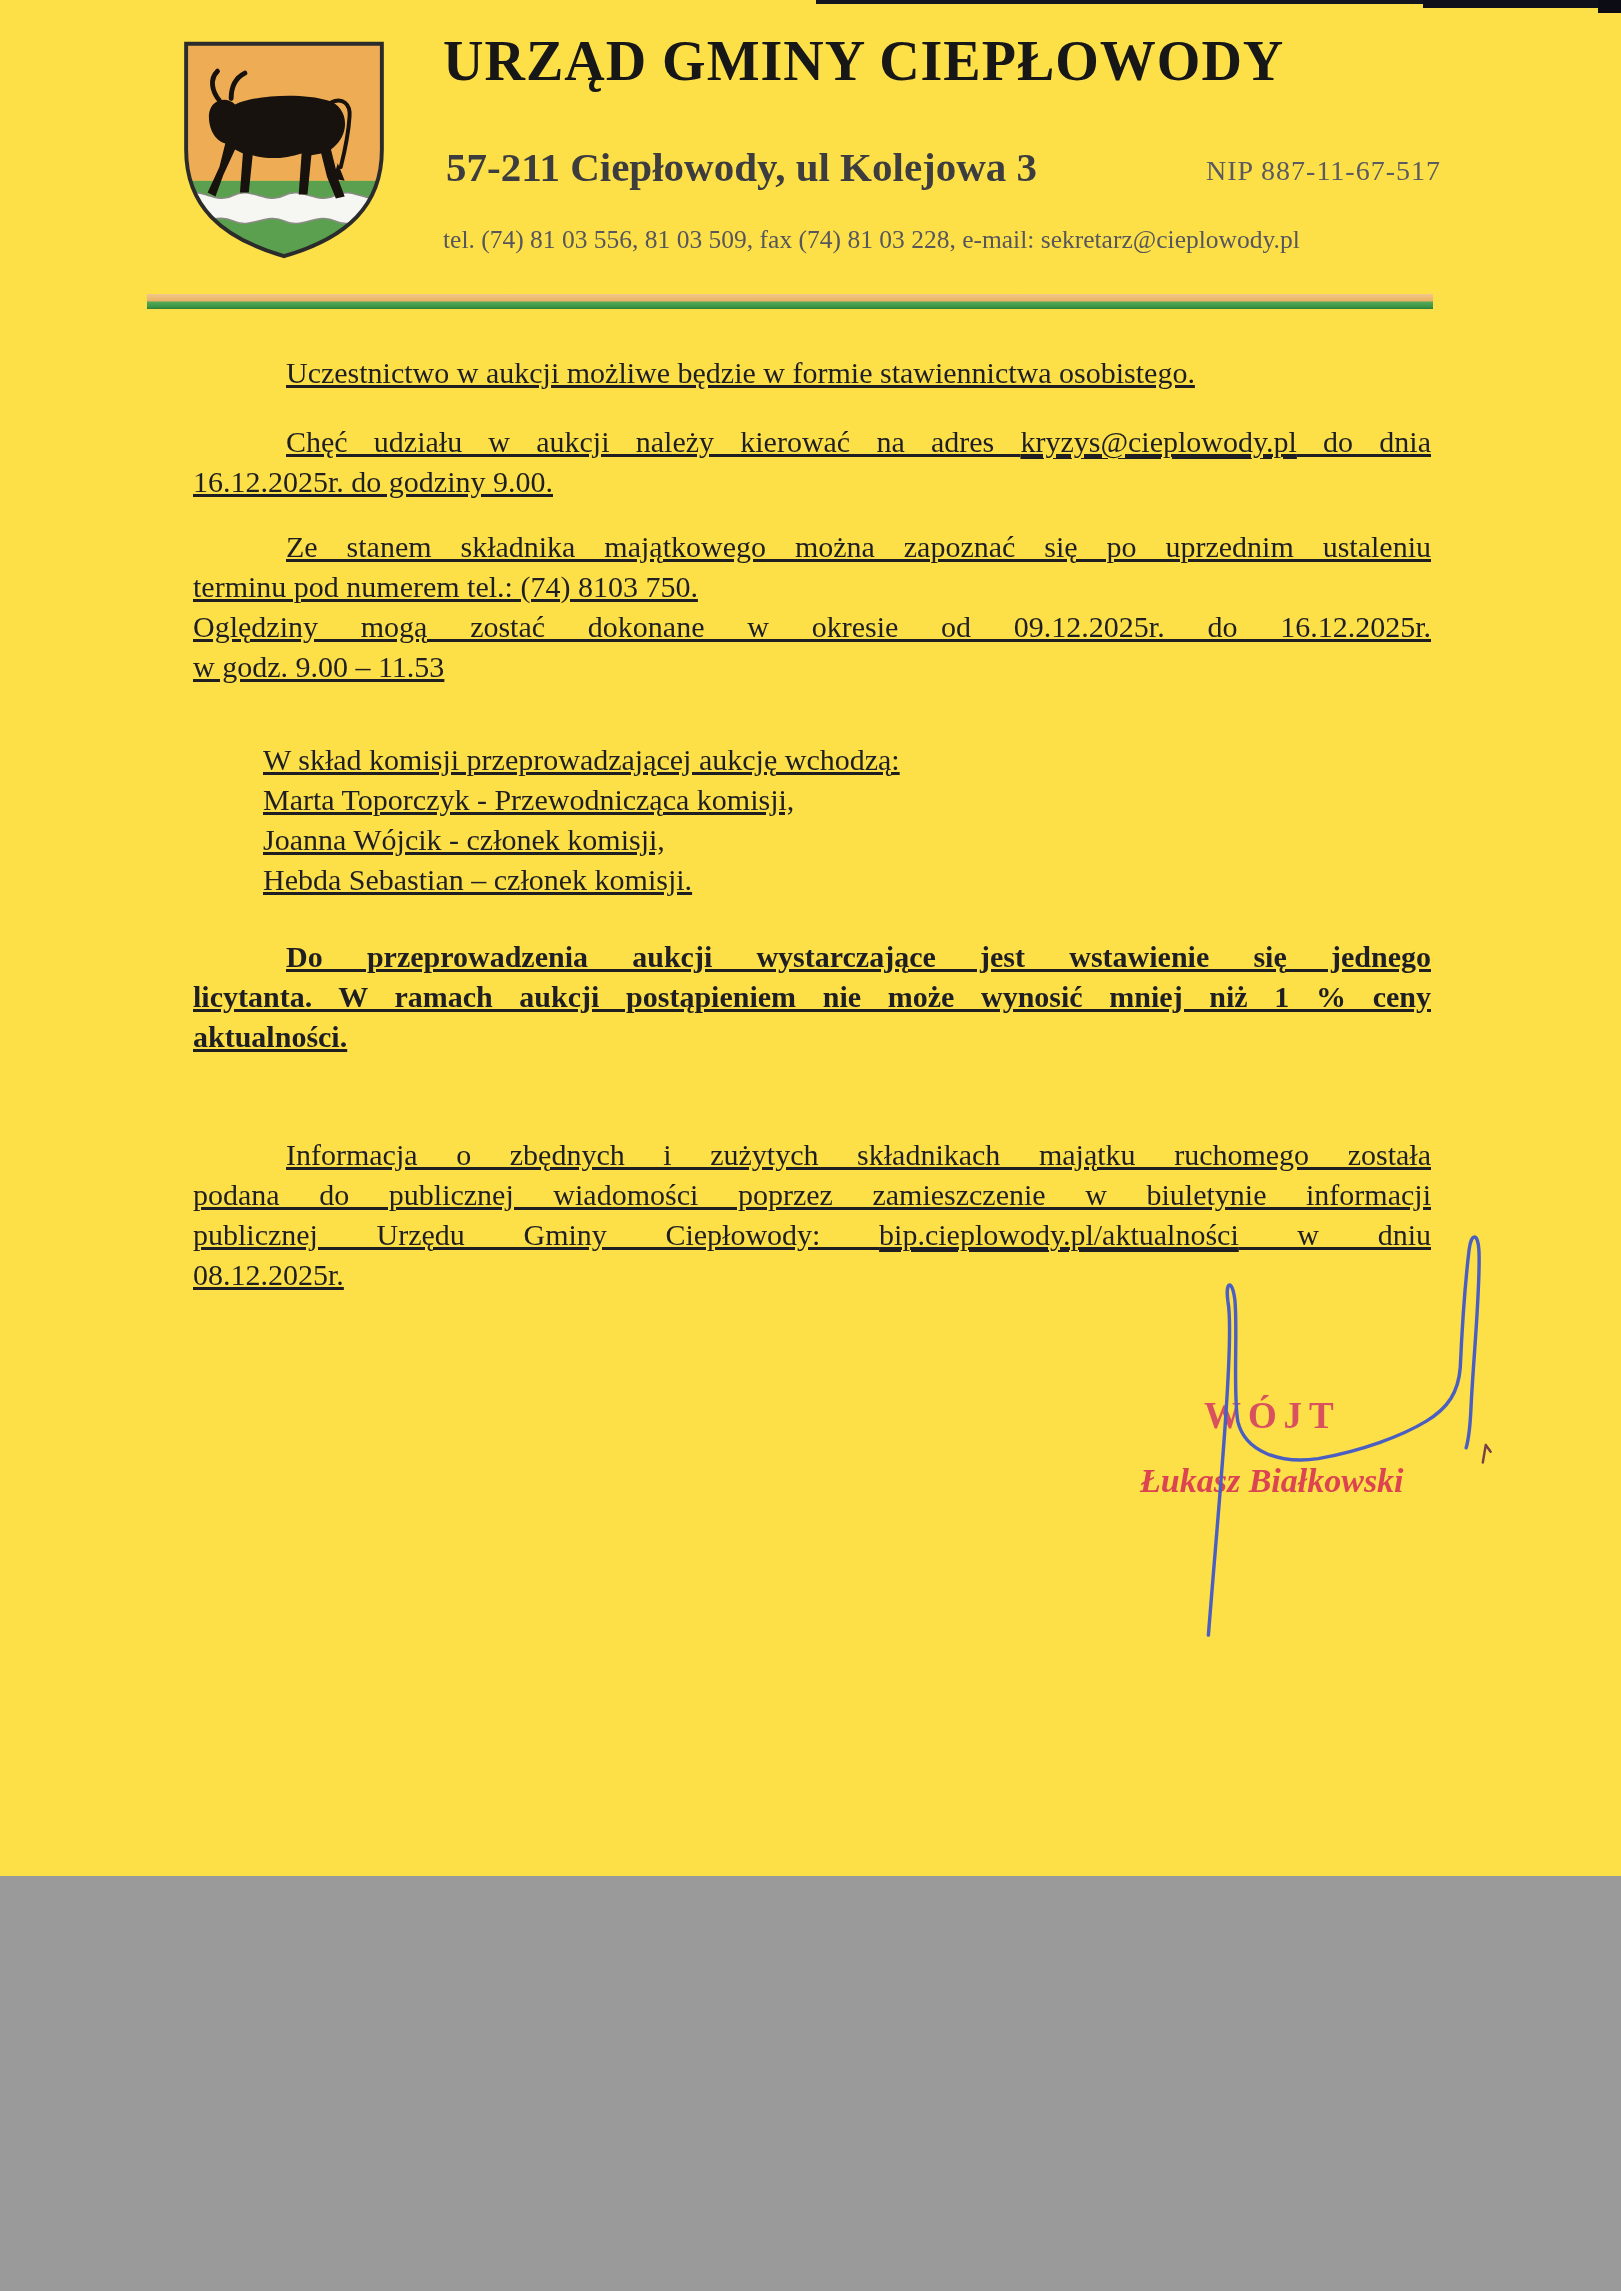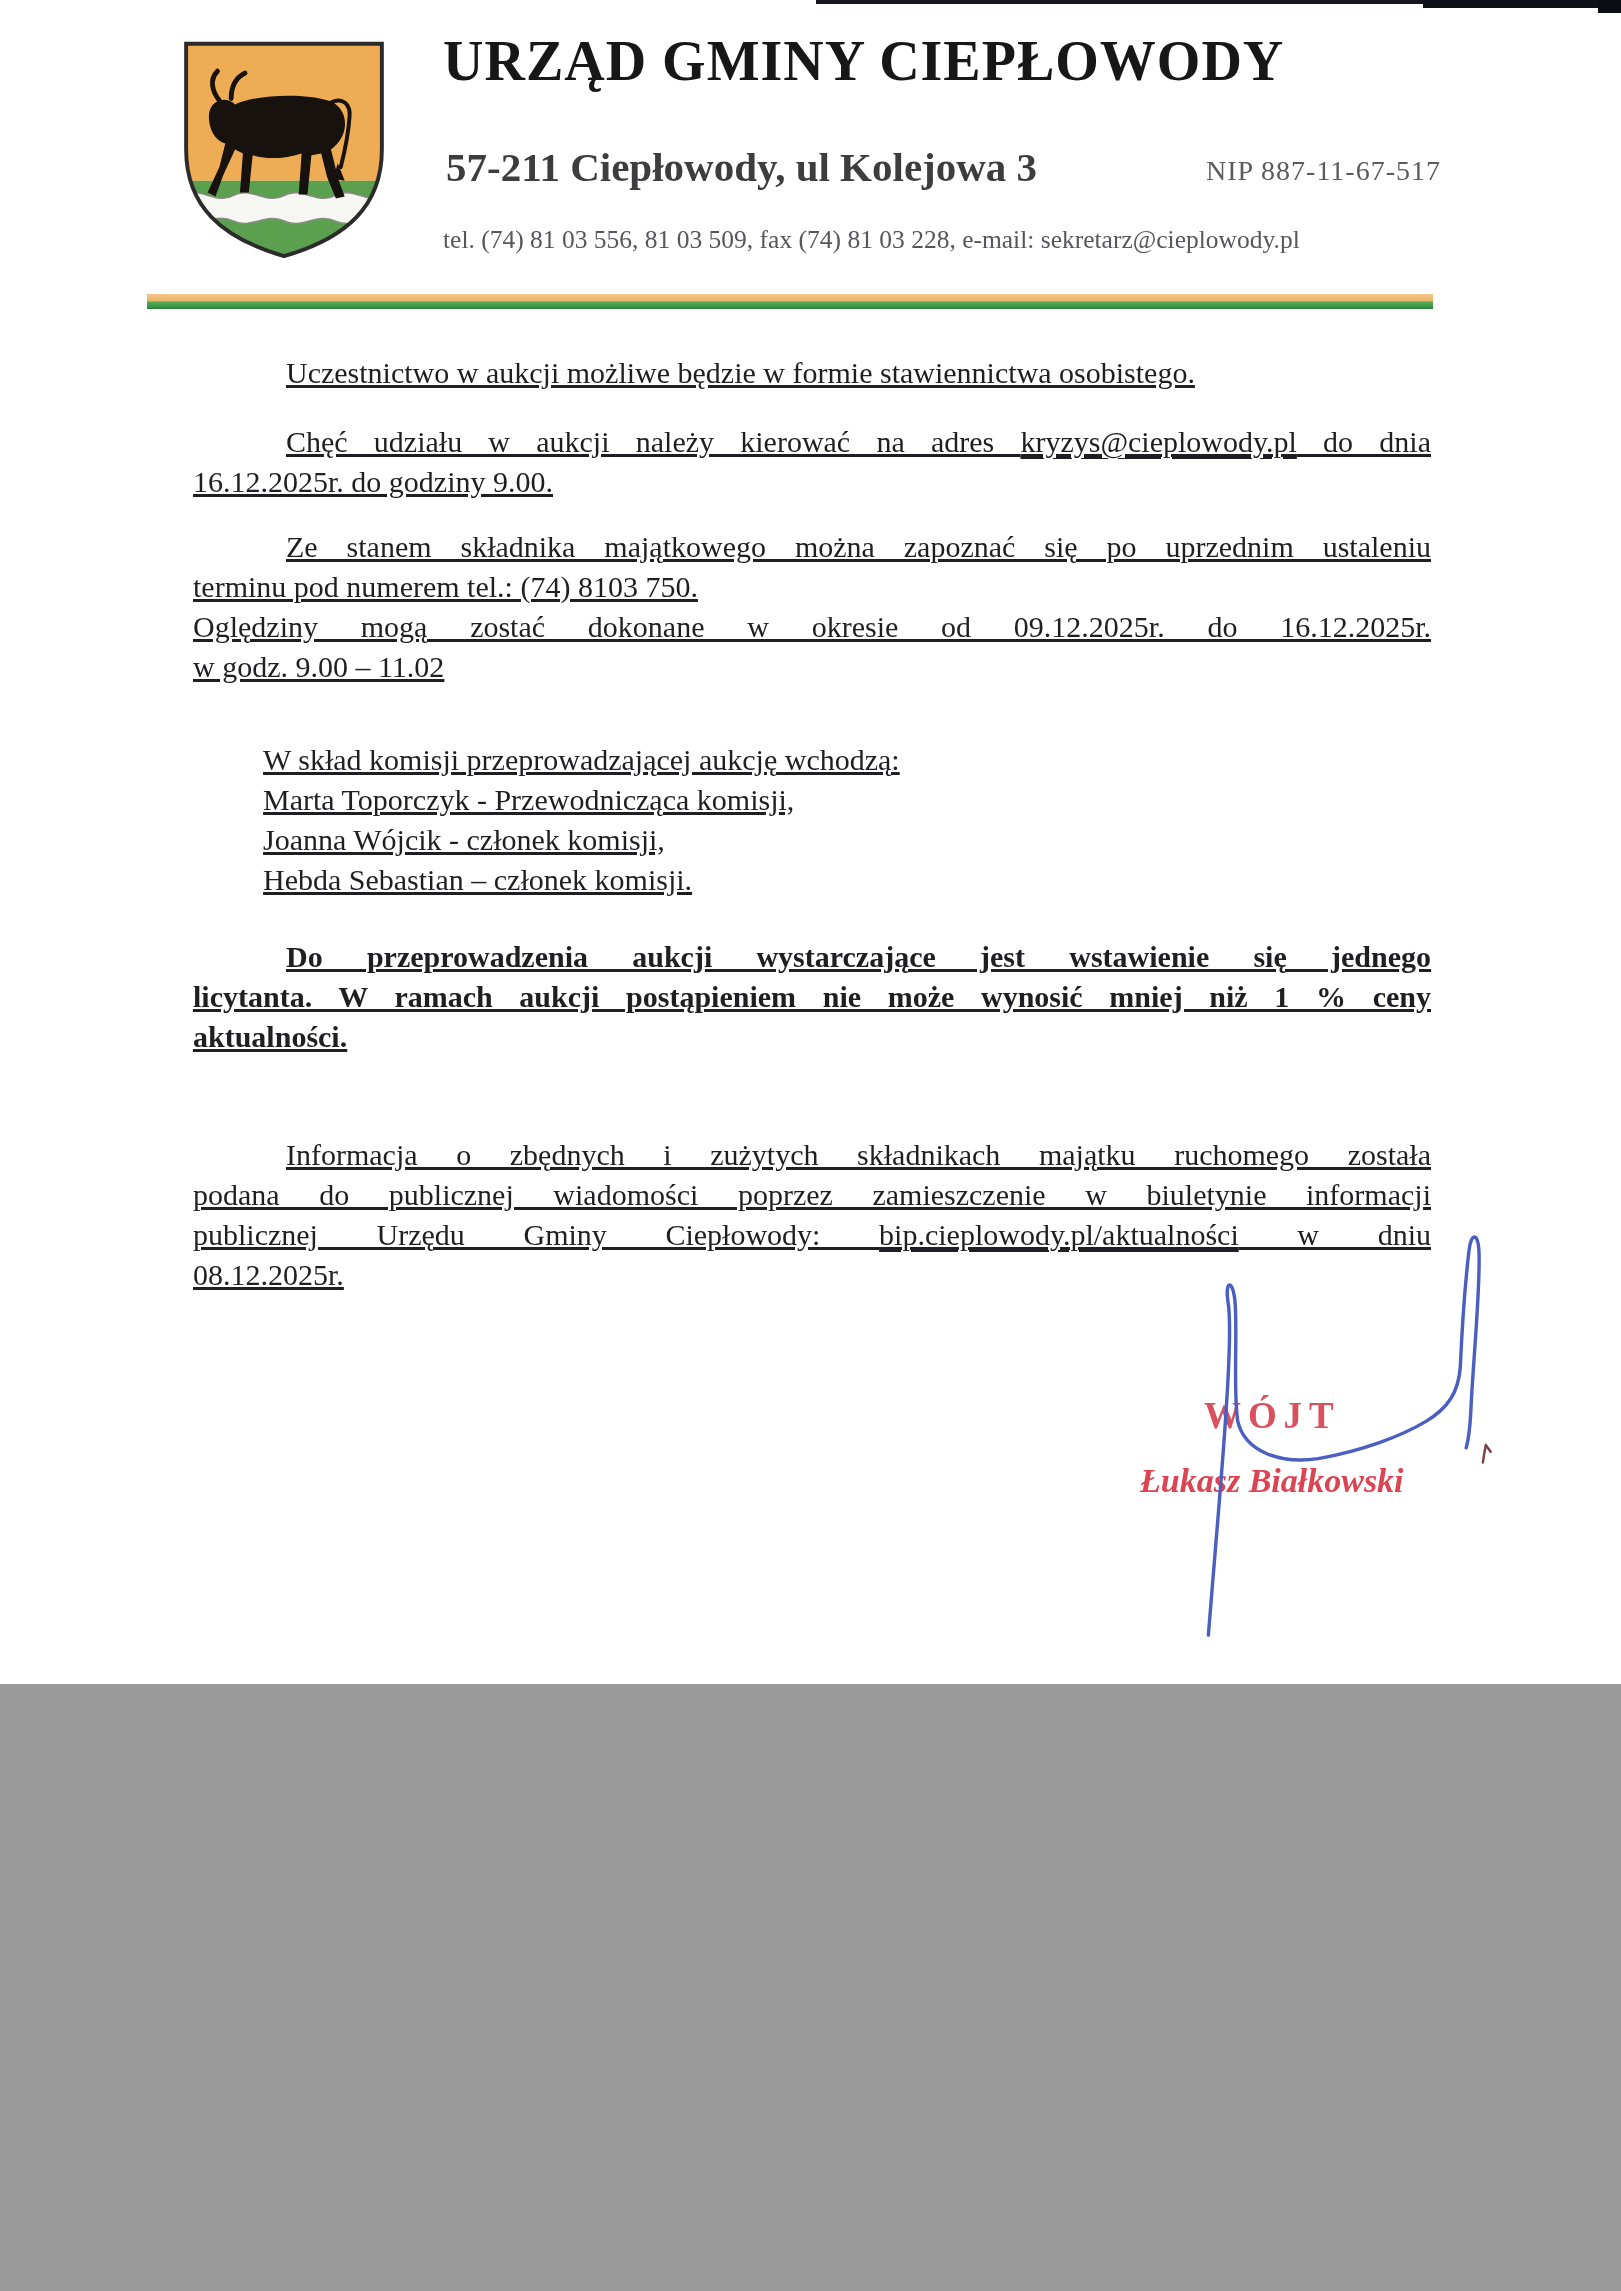--- a/index.html
+++ b/index.html
@@ -1,16 +1,16 @@
 <!DOCTYPE html>
 <html><head>
 <meta charset="utf-8">
 <style>
   html,body{margin:0;padding:0;background:#9a9a9a;}
-  .page{position:relative;width:1621px;height:1684px;background:#ffffff;overflow:hidden;
+  .page{position:relative;width:1621px;height:1876px;background:#fde047;overflow:hidden;
         font-family:"Liberation Serif", serif;color:#1f1f23;}
   
   .scan-top-line{position:absolute;left:816px;top:0;width:805px;height:3.9px;background:#15151f;}
   .scan-top-line2{position:absolute;left:1423px;top:0;width:198px;height:7.8px;background:#10101a;}
   .scan-top-corner{position:absolute;left:1598px;top:0;width:23.5px;height:12.7px;background:#0c0c14;}
   .scan-bottom-line{position:absolute;left:9.8px;top:2281px;width:1602px;border-top:2.9px dashed #ececec;}
   
   .crest{position:absolute;left:176px;top:34px;width:216px;height:230px;}
   .org-title{position:absolute;left:443px;top:29px;width:990px;font-size:56px;font-weight:bold;
              letter-spacing:1px;color:#171717;white-space:nowrap;}
@@ -88,21 +88,21 @@
 
     <div class="para p2">
       <div class="ln just indent"><span>Chęć udziału w aukcji należy kierować na adres </span><span class="link">kryzys@cieplowody.pl</span><span> do dnia</span></div>
       <div class="ln">16.12.2025r. do godziny 9.00.</div>
     </div>
 
     <div class="para p3">
       <div class="ln just indent">Ze stanem składnika majątkowego można zapoznać się po uprzednim ustaleniu</div>
       <div class="ln">terminu pod numerem tel.: (74) 8103 750.</div>
       <div class="ln just">Oględziny mogą zostać dokonane w okresie od 09.12.2025r. do 16.12.2025r.</div>
-      <div class="ln">w godz. 9.00 – 11.02</div>
+      <div class="ln">w godz. 9.00 – 11.53</div>
     </div>
 
     <div class="para p4">
       <div class="ln">W skład komisji przeprowadzającej aukcję wchodzą:</div>
       <div class="ln">Marta Toporczyk - Przewodnicząca komisji,</div>
       <div class="ln">Joanna Wójcik - członek komisji,</div>
       <div class="ln">Hebda Sebastian – członek komisji.</div>
     </div>
 
     <div class="para p5">

